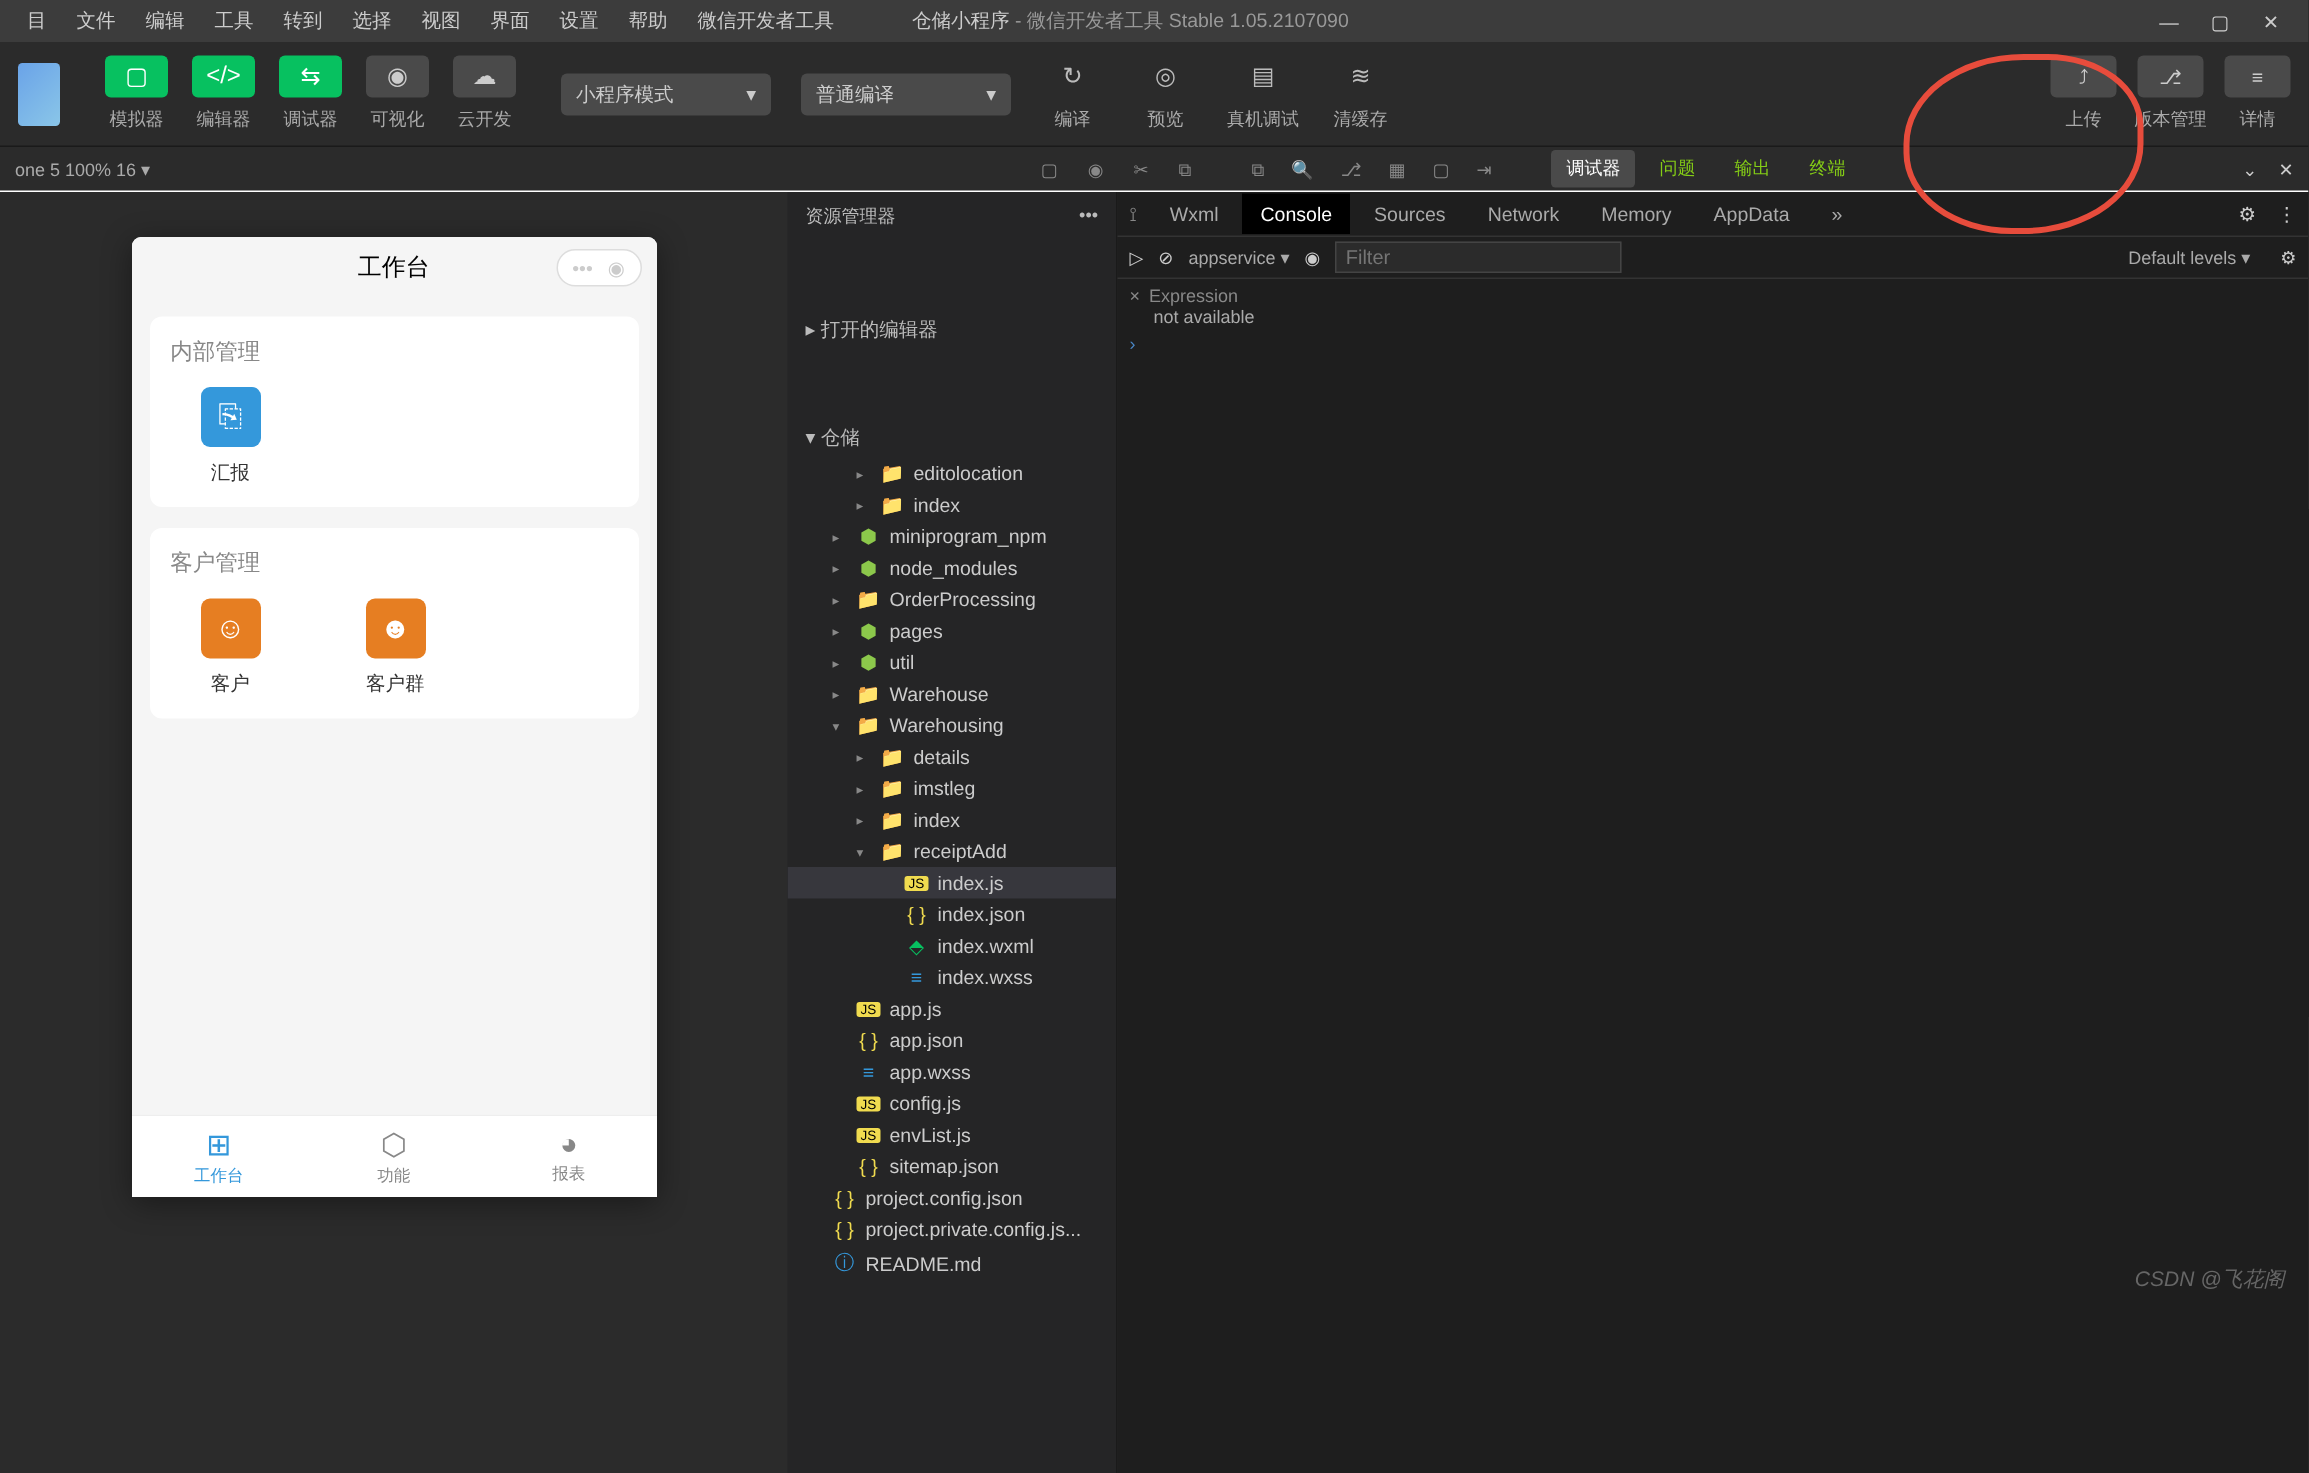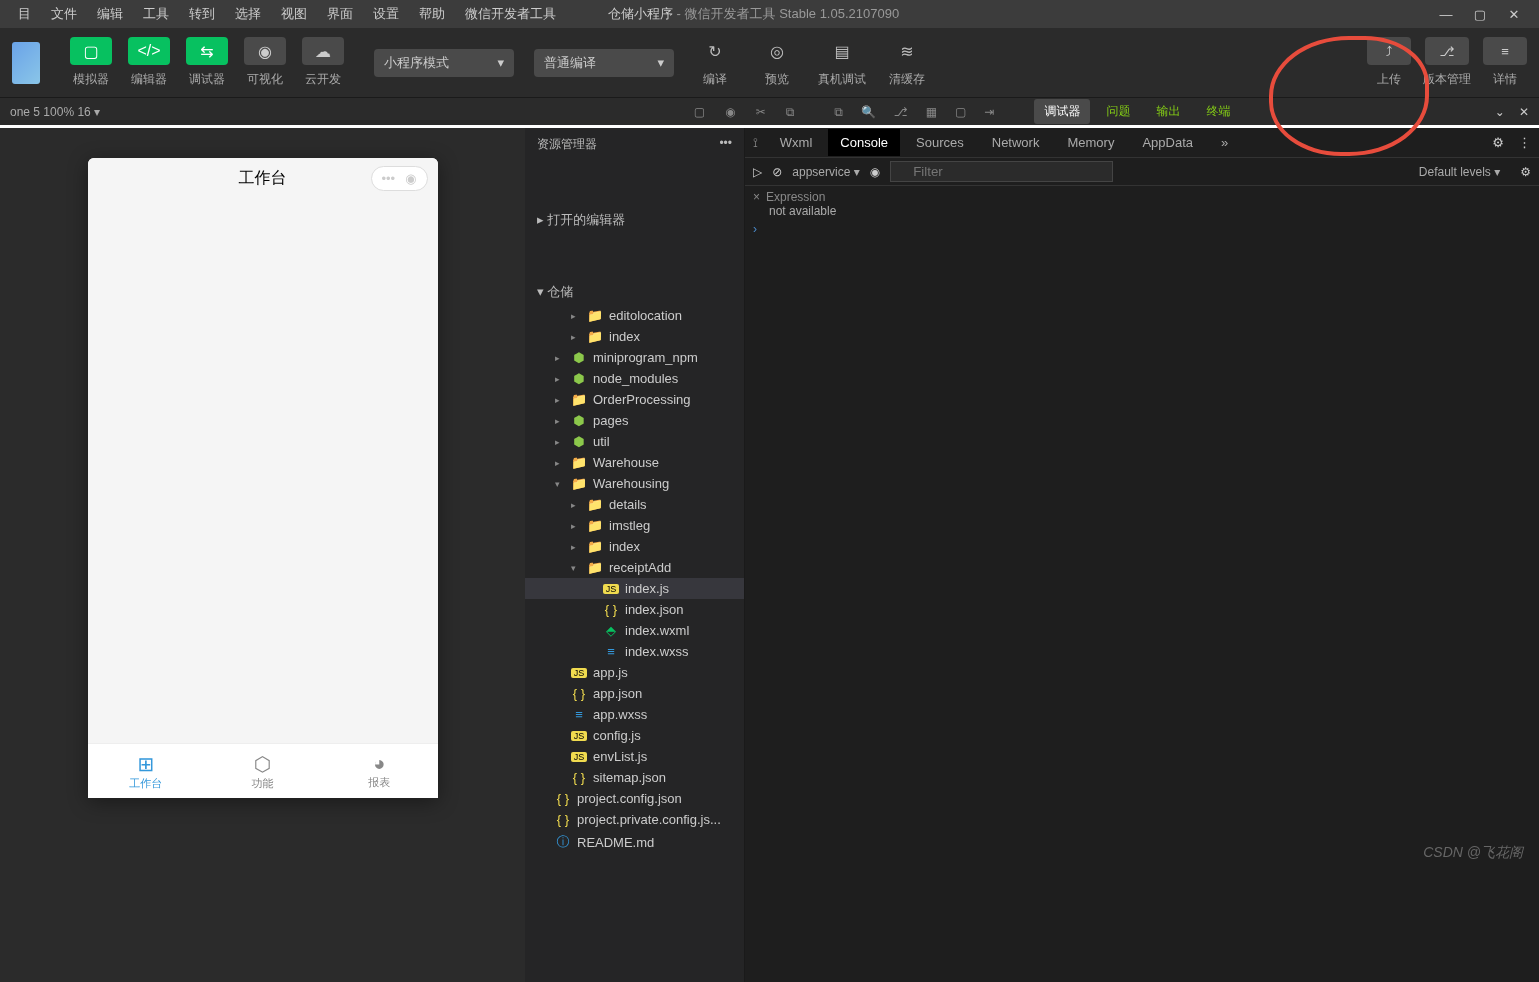--- a/index.html
+++ b/index.html
@@ -23,21 +23,21 @@
 .tb-btn.gray { background: #4a4a4a; color: #ccc; }
 .tb-label { font-size: 12px; color: #aaa; margin-top: 6px; }
 .tb-select { background: #4a4a4a; height: 28px; border: none; color: #ccc; padding: 0 10px; border-radius: 4px; display: flex; align-items: center; min-width: 140px; justify-content: space-between; }
 .tb-spacer { flex: 1; }
 .tb-right { display: flex; gap: 12px; align-items: flex-start; }
 .tb-rightbtn { display: flex; flex-direction: column; align-items: center; }
 .tb-rightbtn .btn { width: 44px; height: 28px; background: #4a4a4a; border-radius: 4px; display: flex; align-items: center; justify-content: center; }
 .annotation { position: absolute; border: 4px solid #e74c3c; border-radius: 50% 40% 50% 45%; width: 160px; height: 120px; right: 110px; top: 8px; pointer-events: none; }
 
 
-.secbar { display: flex; align-items: center; height: 30px; background: #2b2b2b; border-bottom: 3px solid #ffffff; padding: 0 10px; font-size: 12px; }
+.secbar { display: flex; align-items: center; height: 30px; background: #2b2b2b; border-bottom: 1px solid #ffffff; padding: 0 10px; font-size: 12px; }
 .secbar-left { color: #aaa; }
 .secbar-mid { margin-left: auto; display: flex; gap: 20px; color: #888; }
 .secbar-devtabs { display: flex; gap: 6px; margin-left: 30px; }
 .sectab { padding: 4px 10px; color: #84cc16; }
 .sectab.active { background: #4a4a4a; color: #fff; border-radius: 3px; }
 .secbar-right { margin-left: auto; display: flex; gap: 14px; }
 
 
 .main { display: flex; height: calc(982px - 128px); }
 
@@ -80,21 +80,21 @@
 .ic-md { color: #3498db; }
 .ic-node { color: #8cc84b; }
 
 
 .devtools { flex: 1; background: #1e1e1e; display: flex; flex-direction: column; }
 .dt-tabs { display: flex; height: 30px; border-bottom: 1px solid #333; align-items: center; padding: 0 8px; gap: 4px; }
 .dt-tab { padding: 6px 12px; color: #aaa; font-size: 13px; }
 .dt-tab.active { background: #000; color: #fff; }
 .dt-toolbar { display: flex; height: 28px; border-bottom: 1px solid #333; align-items: center; padding: 0 8px; gap: 10px; font-size: 12px; }
 .dt-select { color: #aaa; }
-.dt-filter { background: #2b2b2b; border: 1px solid #444; color: #aaa; padding: 2px 22px; flex: 0 0 150px; }
+.dt-filter { background: #2b2b2b; border: 1px solid #444; color: #aaa; padding: 2px 6px; flex: 0 0 150px; }
 .dt-levels { color: #aaa; margin-left: auto; }
 .dt-body { flex: 1; padding: 4px 8px; font-family: Consolas, monospace; font-size: 12px; }
 .expr { color: #888; }
 .expr .x { color: #888; margin-right: 6px; }
 .na { color: #aaa; margin-left: 16px; }
 .prompt { color: #4a88c7; margin-top: 4px; }
 
 .watermark { position: absolute; right: 16px; bottom: 120px; color: #666; font-size: 14px; font-style: italic; }
 </style>
 </head>
@@ -228,20 +228,44 @@
   <div class="sim-panel">
     <div class="phone-wrapper">
       <div class="phone">
         <div class="phone-nav">
           <span class="phone-nav-title">工作台</span>
           <div class="phone-capsule">
             <span>•••</span>
             <span>◉</span>
           </div>
         </div>
+        <div class="phone-body" id="phonebody">
+            <div class="card">
+              <div class="card-title">内部管理</div>
+              <div class="card-grid">
+                <div class="grid-item">
+                  <div class="grid-icon blue">⎘</div>
+                  <div class="grid-label">汇报</div>
+                </div>
+              </div>
+            </div>
+            <div class="card">
+              <div class="card-title">客户管理</div>
+              <div class="card-grid">
+                <div class="grid-item">
+                  <div class="grid-icon orange">☺</div>
+                  <div class="grid-label">客户</div>
+                </div>
+                <div class="grid-item">
+                  <div class="grid-icon orange">☻</div>
+                  <div class="grid-label">客户群</div>
+                </div>
+              </div>
+            </div>
+          </div>
       </div>
       <div class="phone-tabbar" id="phonetabbar">
           <div class="tabitem active">
             <div class="ti-icon">⊞</div>
             <div>工作台</div>
           </div>
           <div class="tabitem">
             <div class="ti-icon">⬡</div>
             <div>功能</div>
           </div>

